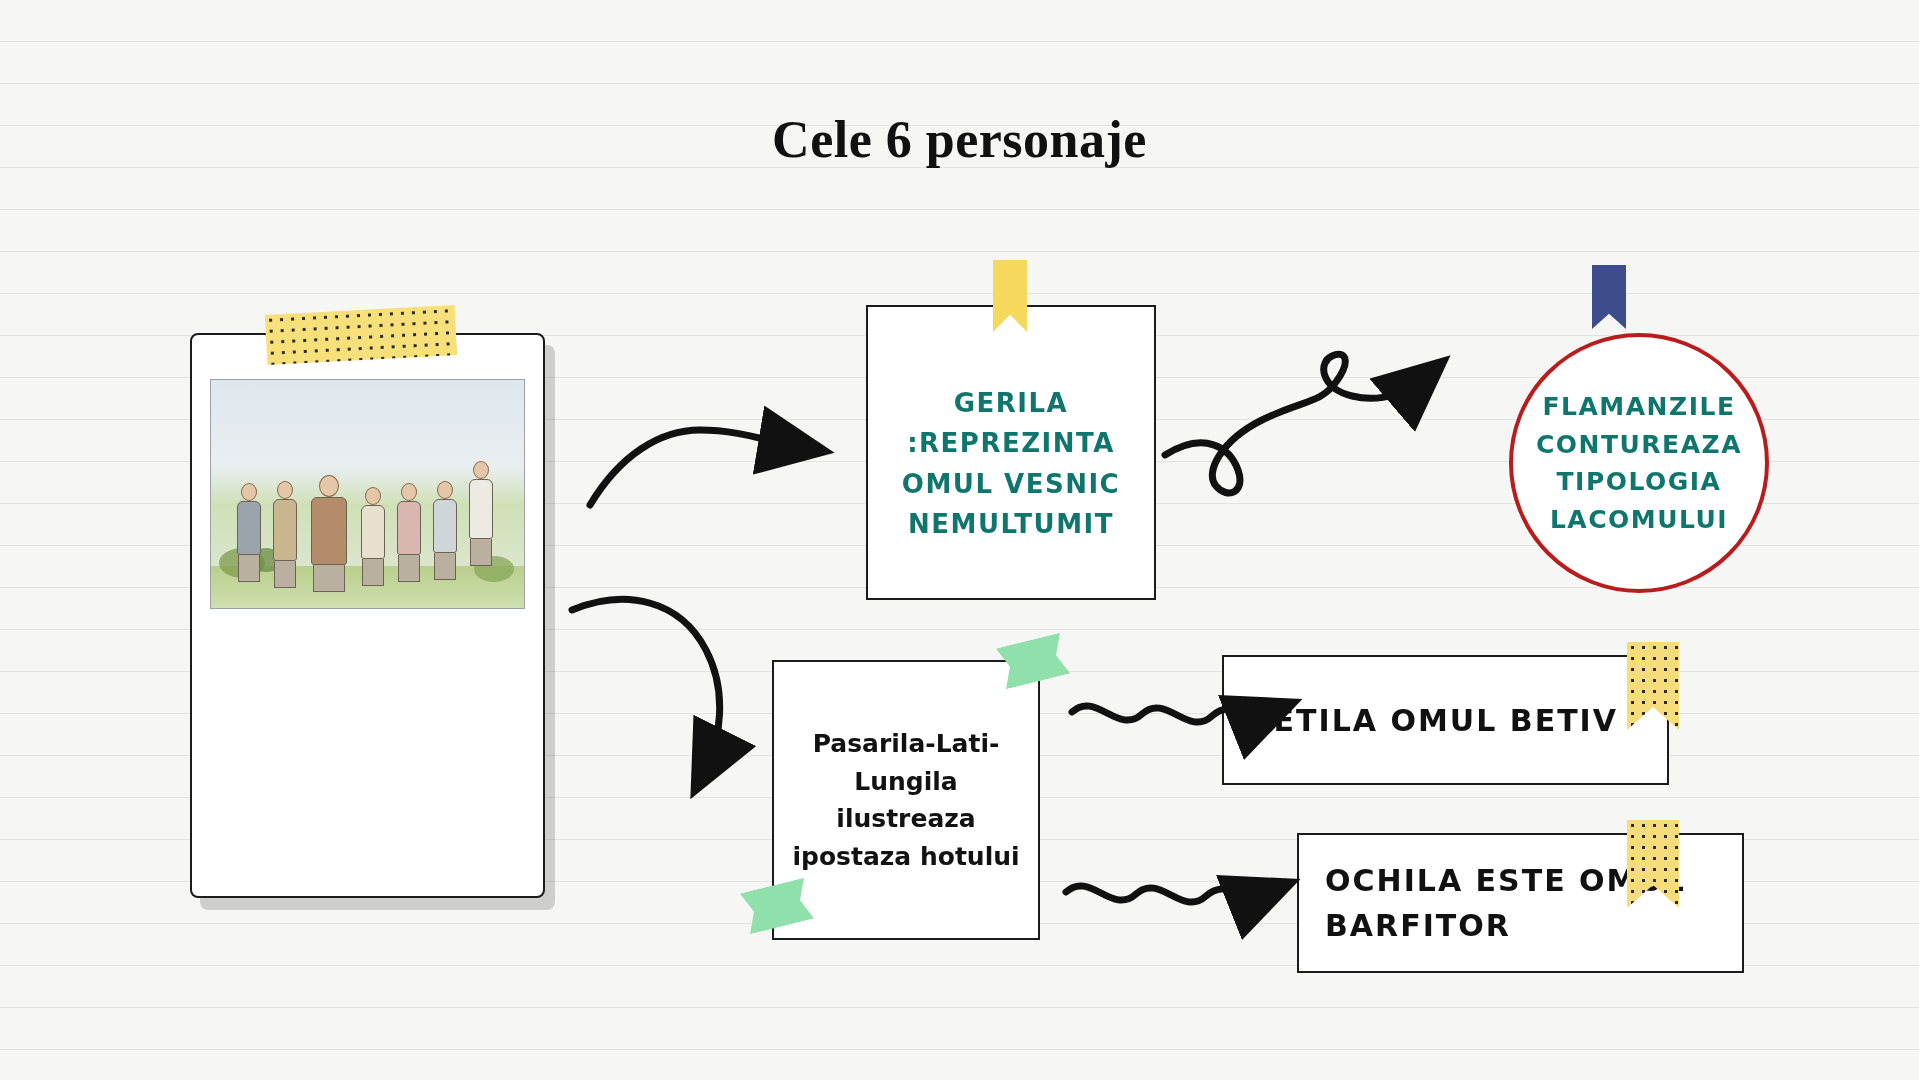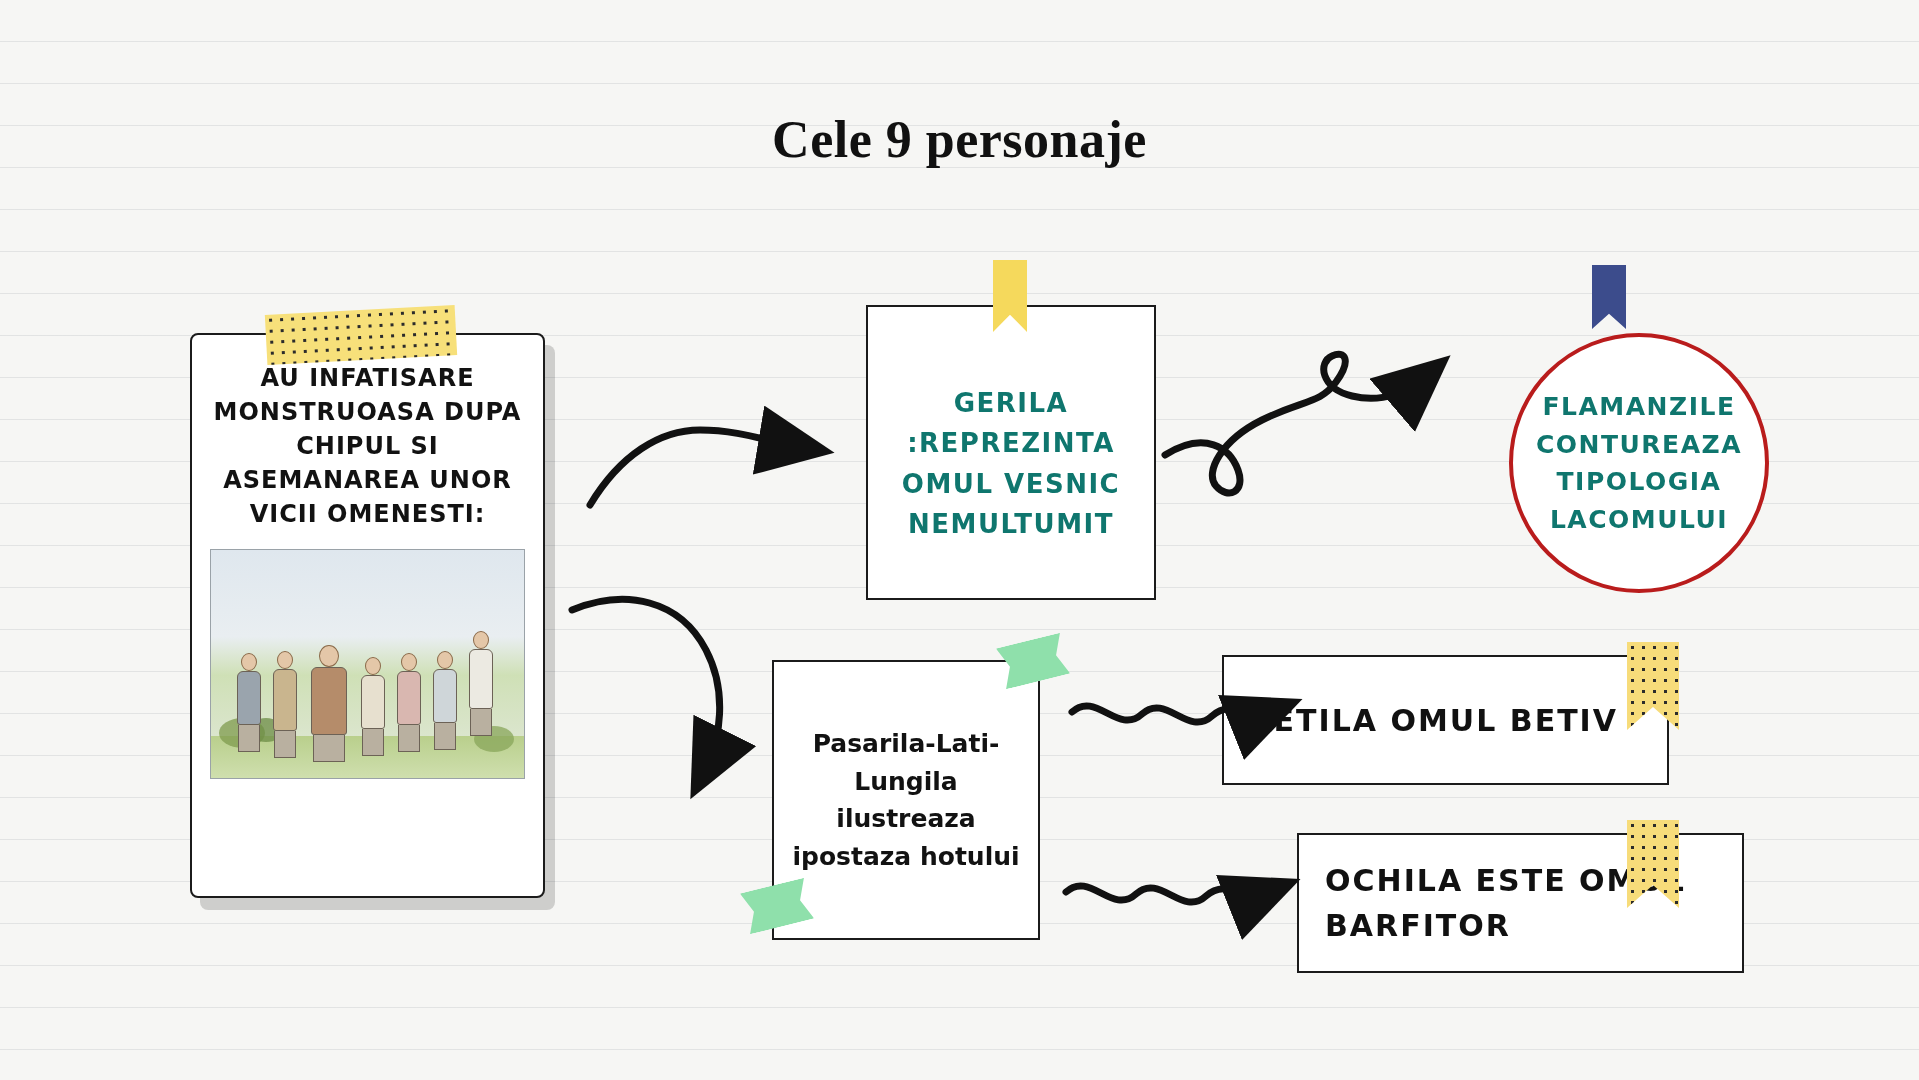--- a/index.html
+++ b/index.html
@@ -231,24 +231,23 @@
     position: absolute;
     inset: 0;
     pointer-events: none;
   }
 </style>
 </head>
 <body>
 
 <div id="page"></div>
 
-<div id="title">Cele 9 personaje</div>
+<div id="title">Cele 6 personaje</div>
 
 <div class="card" id="left-card">
-  <div id="left-card-text">AU INFATISARE MONSTRUOASA DUPA CHIPUL SI ASEMANAREA UNOR VICII OMENESTI:</div>
 
   <div id="left-card-image">
     <div class="ground"></div>
     <div class="bush" style="left:8px;bottom:30px;width:46px;height:30px;"></div>
     <div class="bush" style="left:38px;bottom:36px;width:34px;height:24px;background:#6c8c45;"></div>
     <div class="bush" style="right:10px;bottom:26px;width:40px;height:26px;background:#88a559;"></div>
 
     <div class="fig" style="left:26px;">
       <div class="head"></div>
         <div class="body" style="background:#9aa4ad;"></div>

